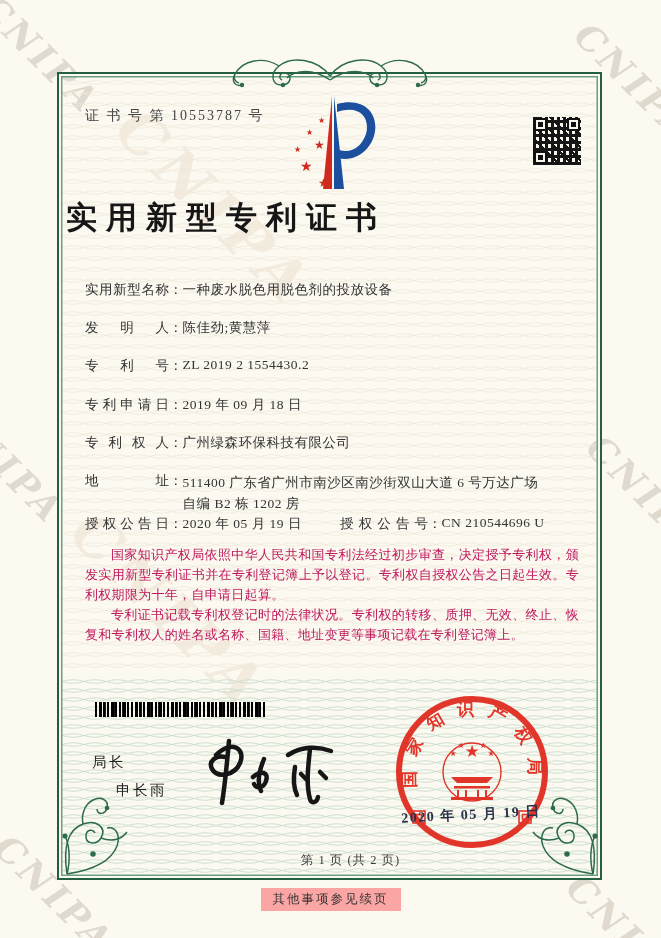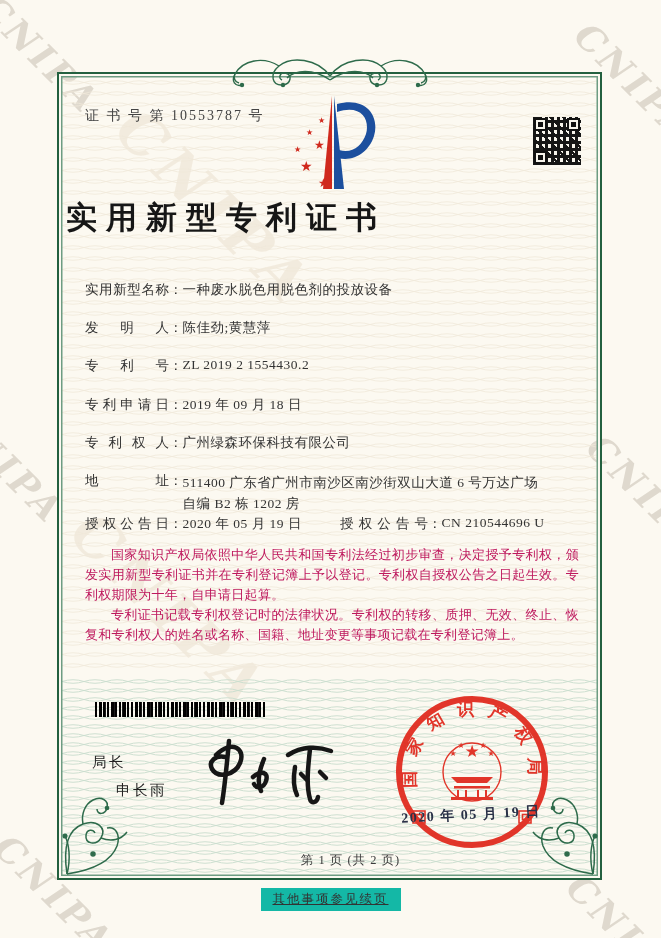--- a/index.html
+++ b/index.html
@@ -71,21 +71,21 @@
   .sig{left:198px;top:733px;width:150px;height:75px;}
   .seal{left:393px;top:693px;width:158px;height:158px;z-index:6;}
   .seal-date{
     left:396px;top:806px;width:150px;text-align:center;z-index:7;
     font-size:14px;font-weight:bold;letter-spacing:1.5px;color:#2a3148;
     transform:rotate(-3deg);
   }
   .pageno{left:57px;top:852px;width:587px;text-align:center;font-size:12.5px;color:#3c3c3c;letter-spacing:1px;}
   .contnote{
     left:50%;top:888px;transform:translateX(-50%);
-    background:#14b8a6;padding:3px 12px;font-size:12.5px;letter-spacing:2px;color:#333;z-index:6;text-decoration:underline;
+    background:#fca5a5;padding:3px 12px;font-size:12.5px;letter-spacing:2px;color:#333;z-index:6;
   }
 </style>
 </head>
 <body>
 
 <div class="page">
 
   <div class="wm" style="left:2px;top:-14px;">CNIPA</div>
   <div class="wm" style="left:596px;top:14px;">CNIPA</div>
   <div class="wm" style="left:-34px;top:396px;">CNIPA</div>

